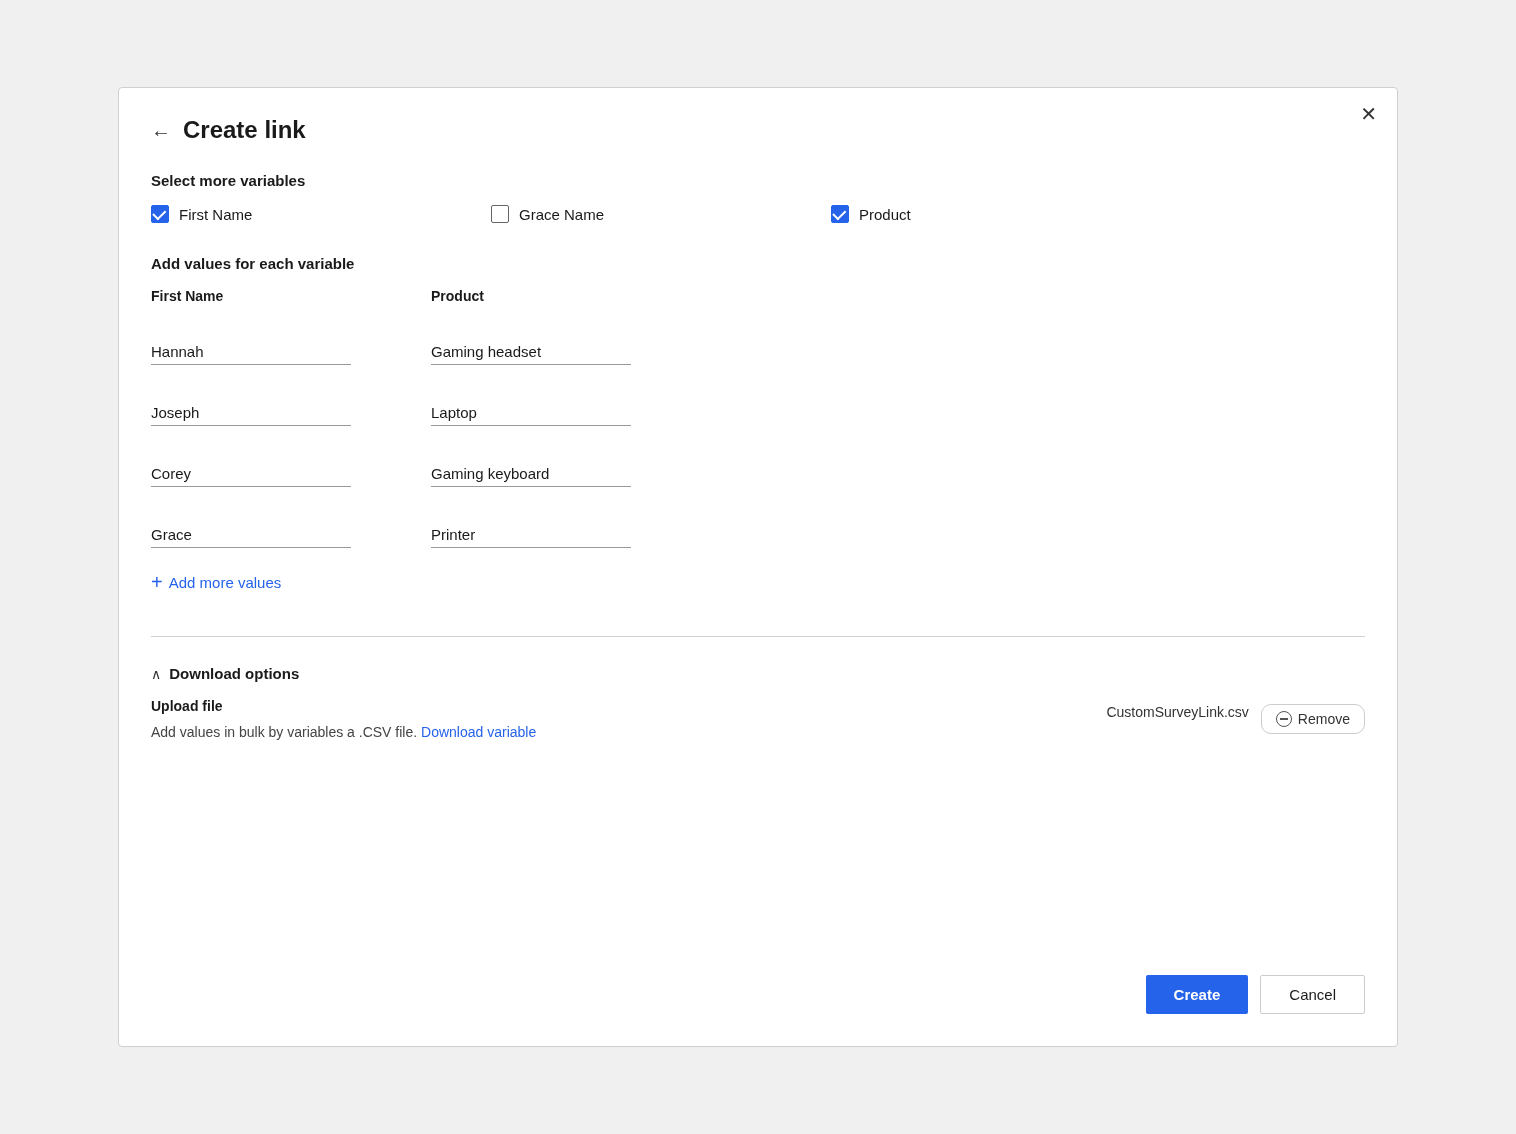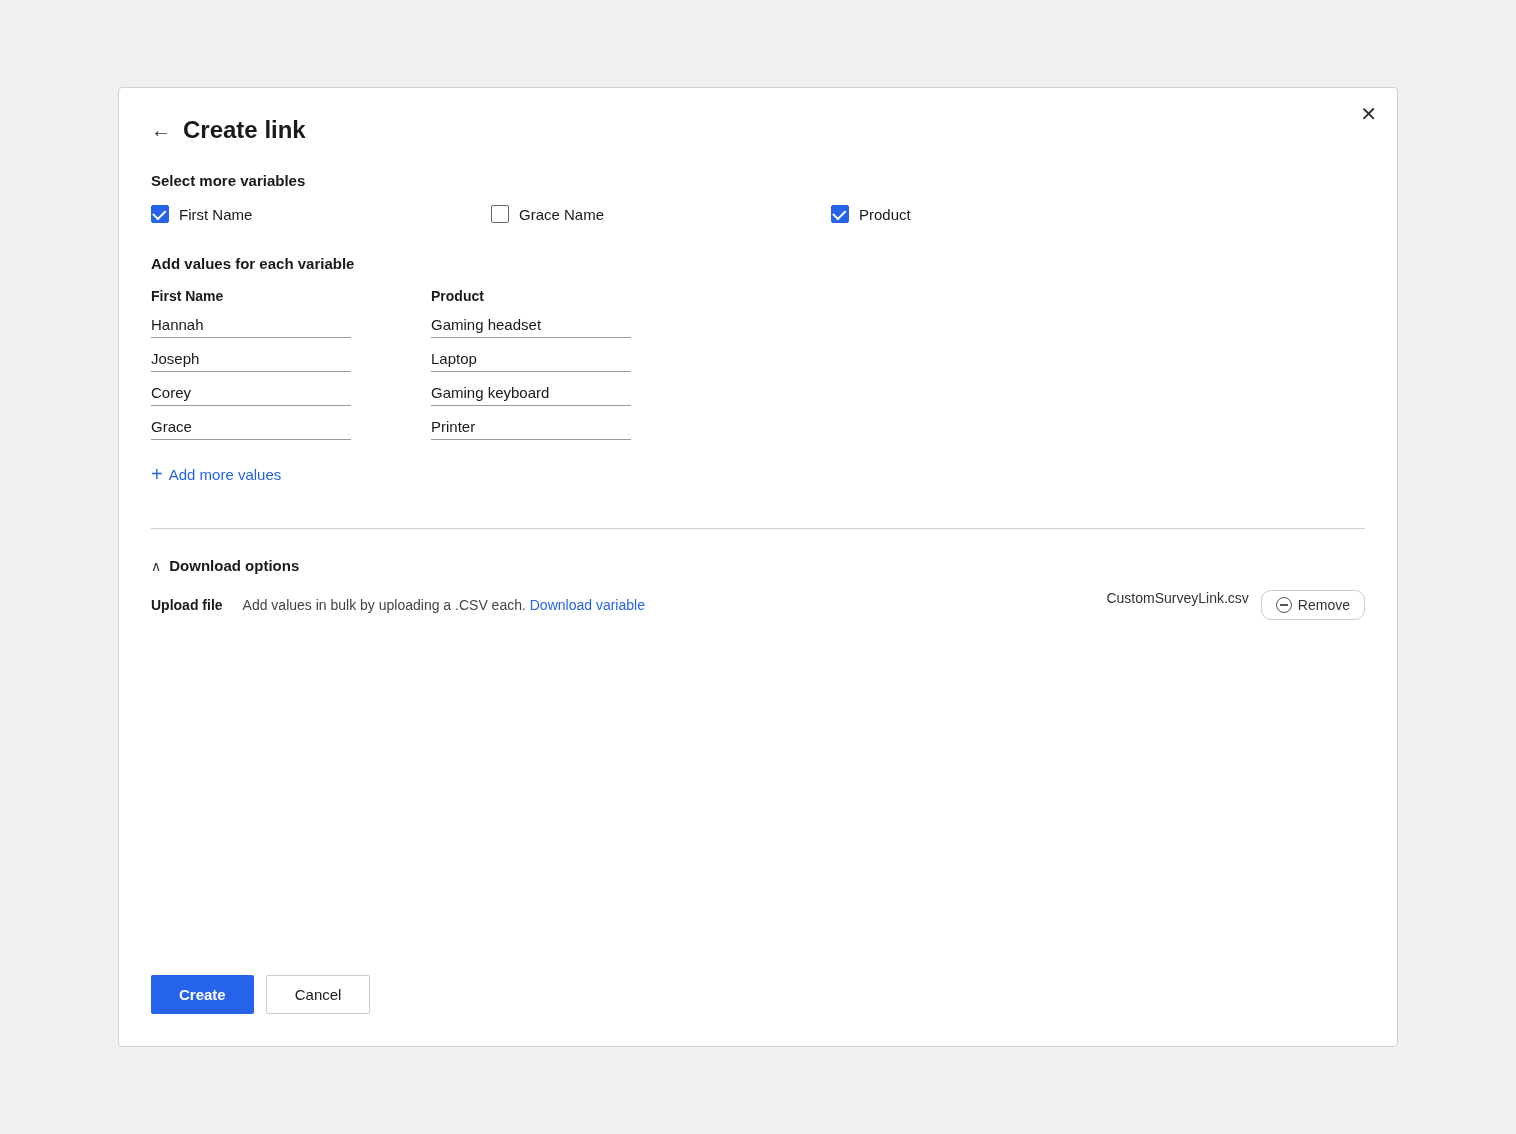--- a/index.html
+++ b/index.html
@@ -115,20 +115,21 @@
     .values-rows {
       display: flex;
       flex-direction: column;
       gap: 0;
     }
     .value-row {
       display: flex;
       align-items: flex-end;
       gap: 0;
       margin-bottom: 8px;
+      margin-top: 27px;
     }
     .value-input {
       width: 200px;
       border: none;
       border-bottom: 1px solid #999;
       font-size: 15px;
       color: #1a1a1a;
       padding: 4px 0;
       background: transparent;
       outline: none;
@@ -175,22 +176,22 @@
       font-weight: 700;
       color: #1a1a1a;
     }
     .upload-row {
       display: flex;
       align-items: center;
       justify-content: space-between;
     }
     .upload-text-block {
       display: flex;
-      flex-direction: row;
-      gap: 20px;
+      flex-direction: column;
+      gap: 10px;
     }
     .upload-title {
       font-size: 14px;
       font-weight: 600;
       color: #1a1a1a;
     }
     .upload-desc {
       font-size: 14px;
       color: #444;
     }
@@ -230,21 +231,21 @@
     .remove-icon::after {
       content: '';
       display: block;
       width: 8px;
       height: 1.5px;
       background: #555;
     }
     .footer-buttons {
       margin-top: auto;
       display: flex;
-      justify-content: flex-start;
+      justify-content: flex-end;
       gap: 12px;
       padding-top: 32px;
     }
     .btn-create {
       background: #2563eb;
       color: #fff;
       border: none;
       border-radius: 2px;
       padding: 10px 28px;
       font-size: 15px;
@@ -338,21 +339,21 @@
   <div class="advanced-section">
     <div class="advanced-header">
       <span class="advanced-chevron">∧</span>
       <span class="advanced-title">Download options</span>
     </div>
 
     <div class="upload-row">
       <div class="upload-text-block">
         <span class="upload-title">Upload file</span>
         <span class="upload-desc">
-          <span>Add values in bulk by uploading a .CSV each.</span>
+          <span>Add values in bulk by variables a .CSV file.</span>
           <a href="#">Download variable</a>
         </span>
       </div>
       <div class="upload-right">
         <span class="filename">CustomSurveyLink.csv</span>
         <button class="remove-btn">
           <span class="remove-icon"></span>
           <span>Remove</span>
         </button>
       </div>

